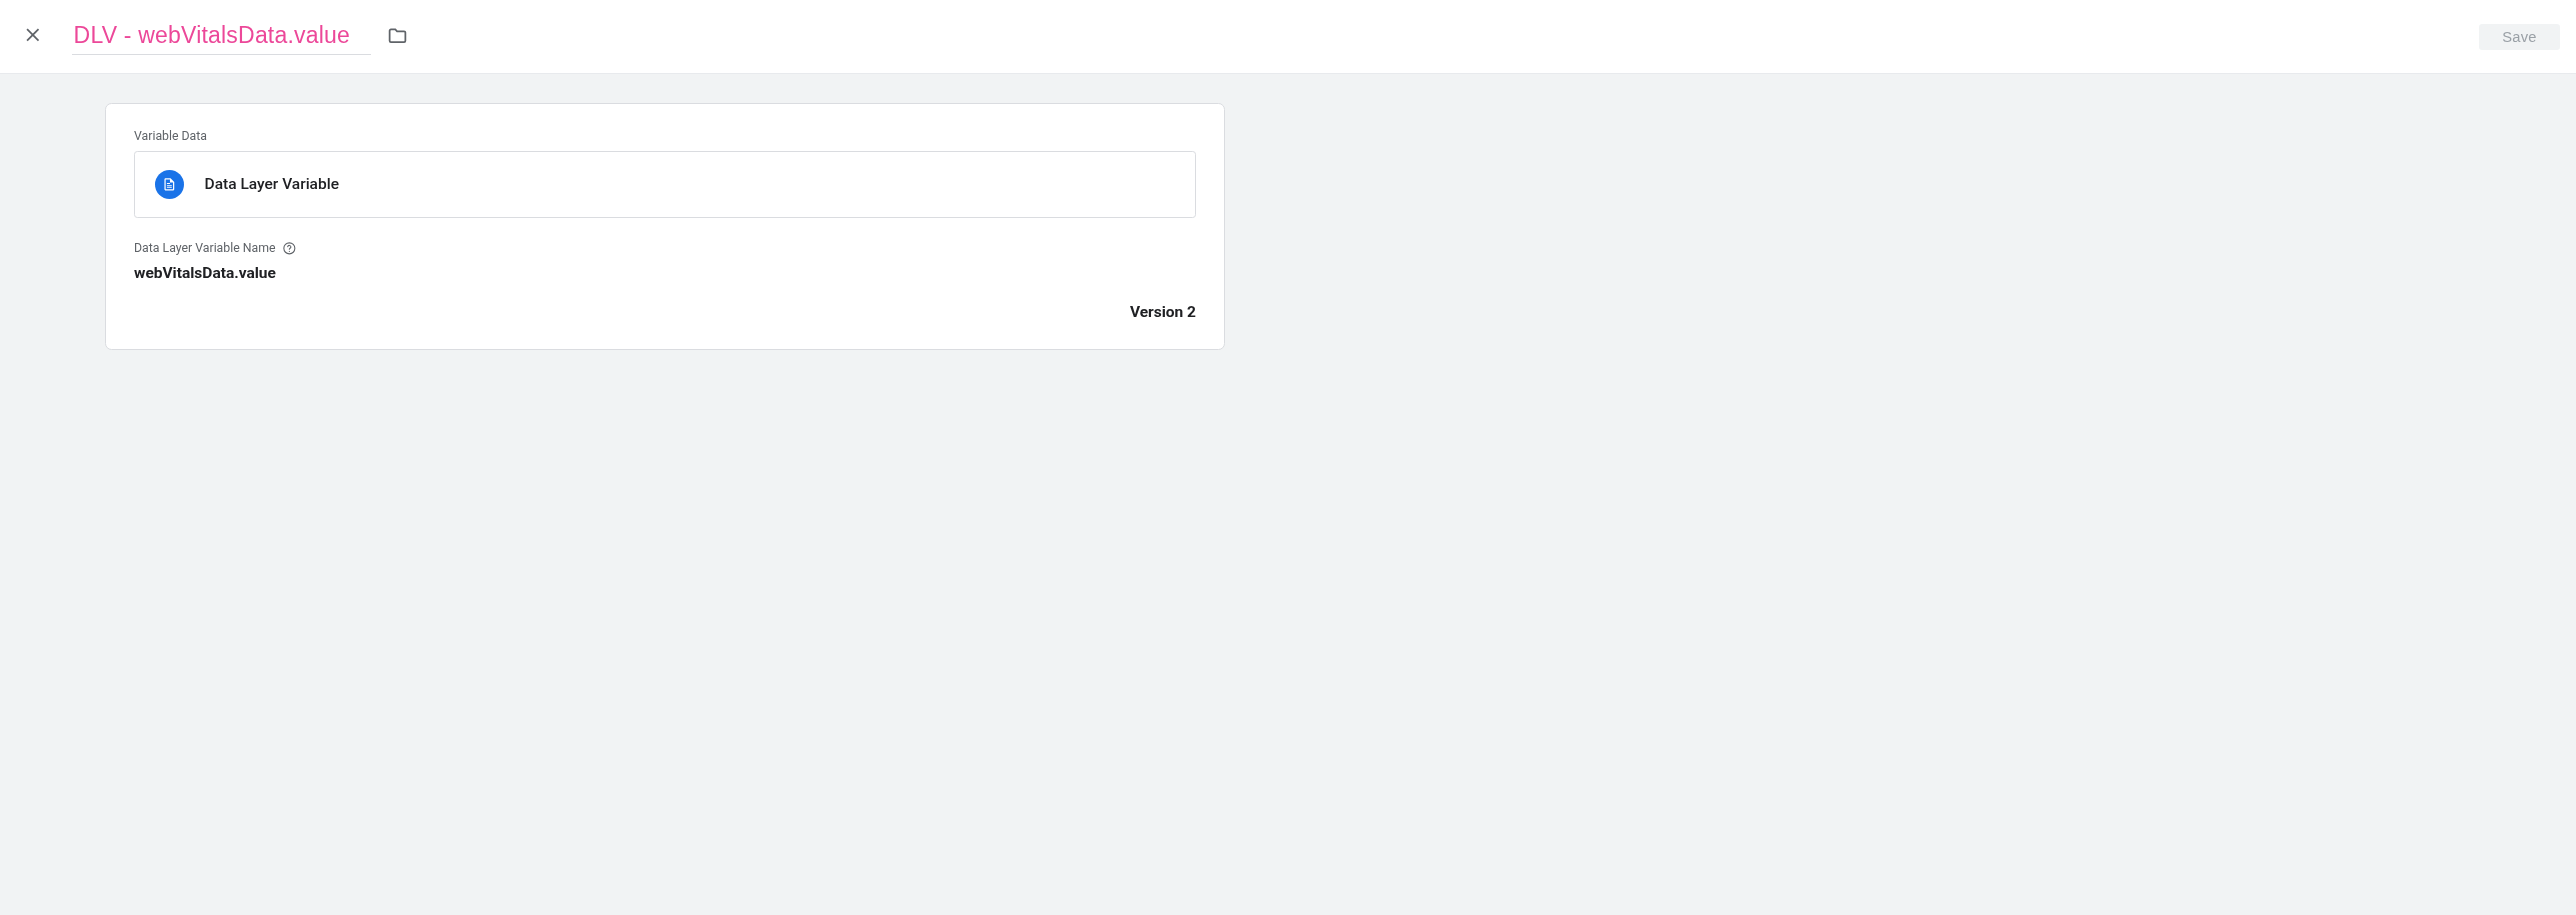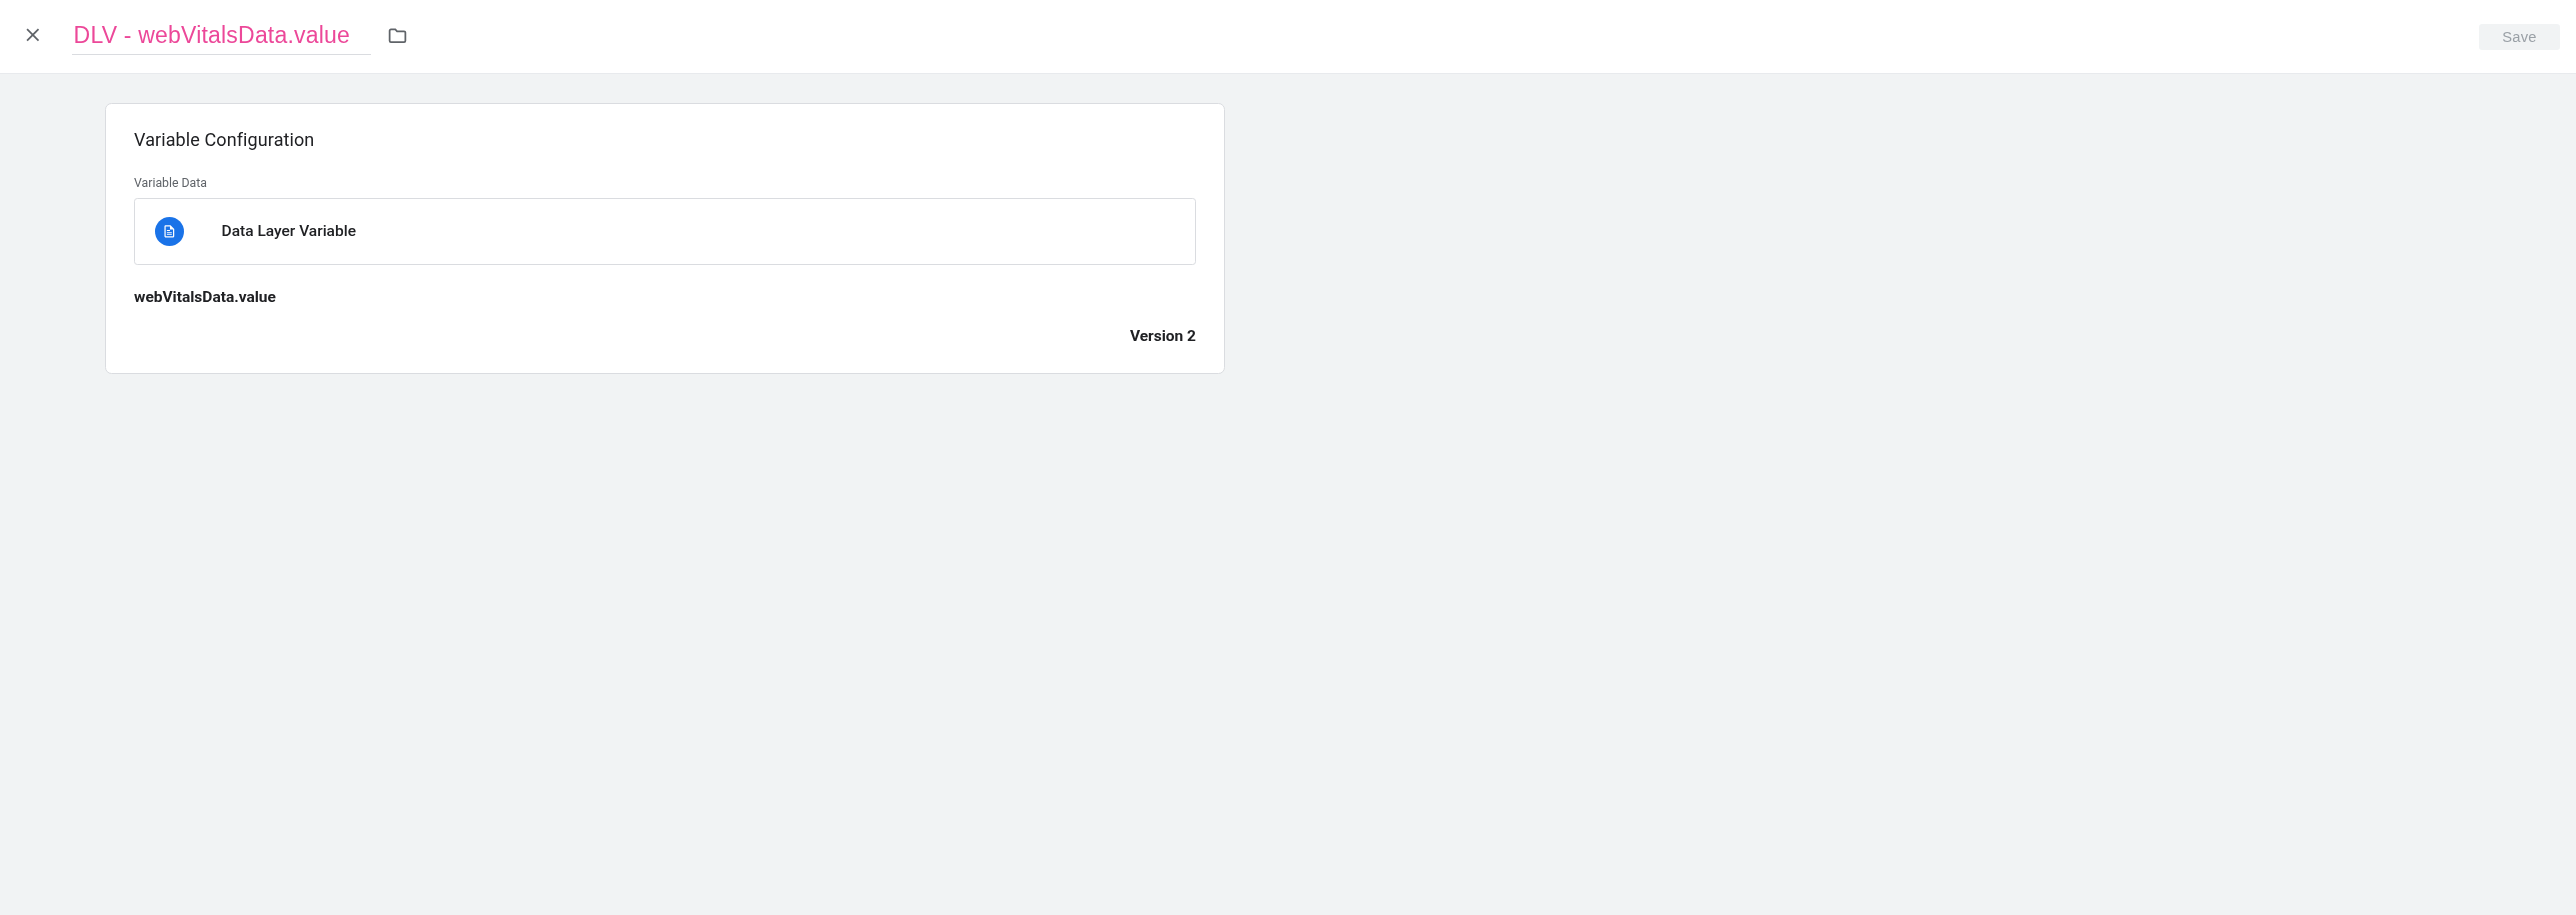--- a/index.html
+++ b/index.html
@@ -118,21 +118,21 @@
   .help-icon svg {
     width: 14.7px;
     height: 14.7px;
   }
   .type-selector {
     border: 0.8px solid #dadce0;
     border-radius: 3.3px;
     padding: 18px 19.6px;
     display: flex;
     align-items: center;
-    gap: 38px;
+    gap: 21px;
     cursor: pointer;
     margin-bottom: 23px;
   }
   .type-icon {
     width: 29px;
     height: 29px;
     border-radius: 50%;
     background: #1a73e8;
     display: flex;
     align-items: center;
@@ -181,31 +181,40 @@
         </svg>
       </span>
     </button>
   </div>
   <div class="spacer"></div>
   <button class="save-btn">Save</button>
 </div>
 
 <div class="content-area">
   <div class="card">
-    <h2 class="card-title">Variable Configuration</h2>
 
     <div class="field-label">Variable Data</div>
 
     <div class="type-selector">
       <div class="type-icon">
         <svg viewBox="0 0 24 24">
           <path d="M14 2H6c-1.1 0-2 .9-2 2v16c0 1.1.9 2 2 2h12c1.1 0 2-.9 2-2V8l-6-6zM6 20V4h7v5h5v11H6zm2-7h8v1.5H8V13zm0 3h8v1.5H8V16zm0-6h5v1.5H8V10z"></path>
         </svg>
       </div>
       <div class="type-name">Data Layer Variable</div>
     </div>
 
+    <div class="field-label">
+      <span>Data Layer Variable Name</span>
+      <span class="help-icon">
+        <svg viewBox="0 0 24 24" fill="none" stroke="#5f6368" stroke-width="1.8">
+          <circle cx="12" cy="12" r="9"></circle>
+          <path d="M9.3 9.2a2.7 2.7 0 0 1 5.3 .6c0 1.8-2.6 2.1-2.6 3.6" stroke-linecap="round"></path>
+          <circle cx="12" cy="17" r="0.9" fill="#5f6368" stroke="none"></circle>
+        </svg>
+      </span>
+    </div>
     <div class="field-value">webVitalsData.value</div>
 
     <div class="field-value">Version 2</div>
   </div>
 </div>
 
 
 </body></html>

